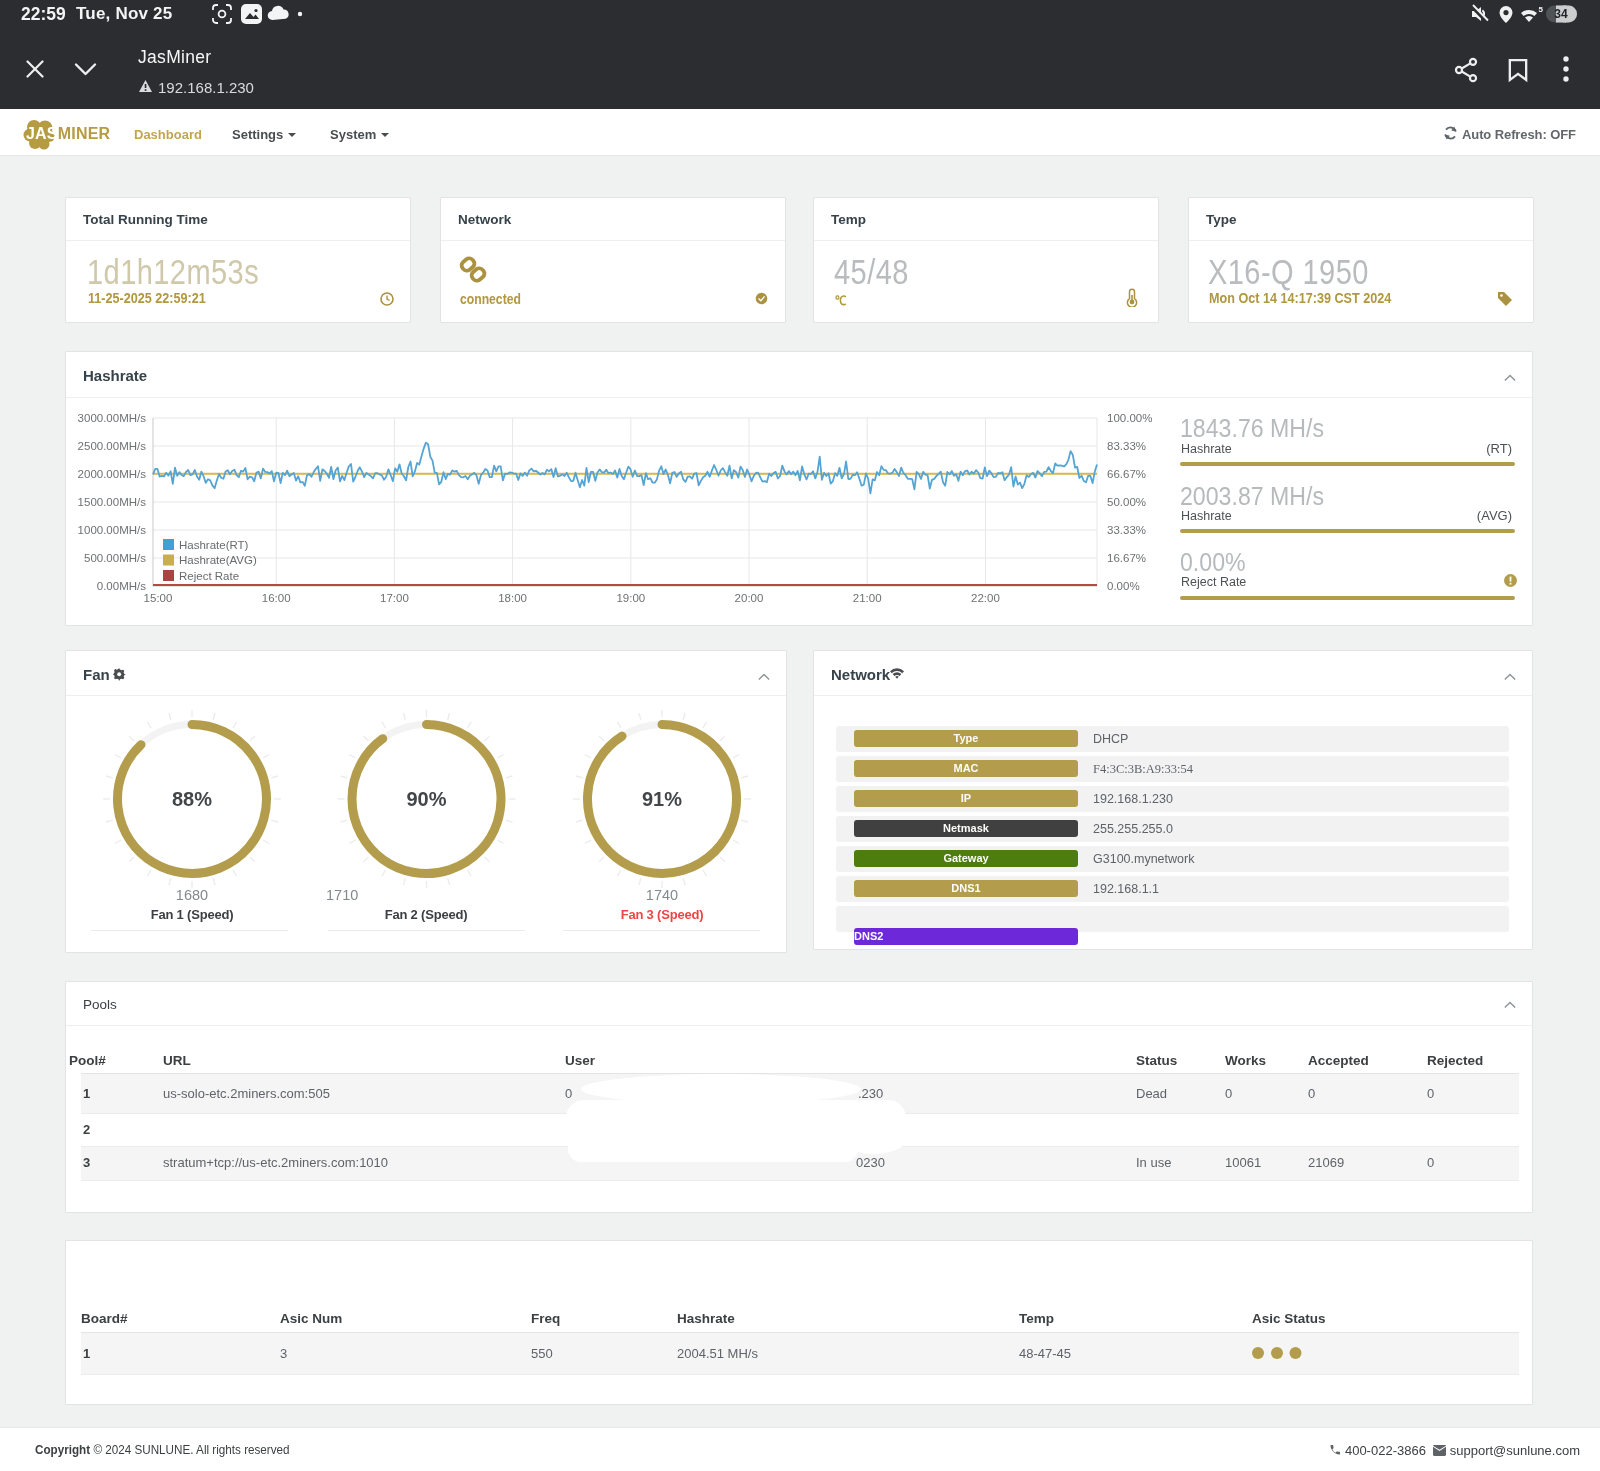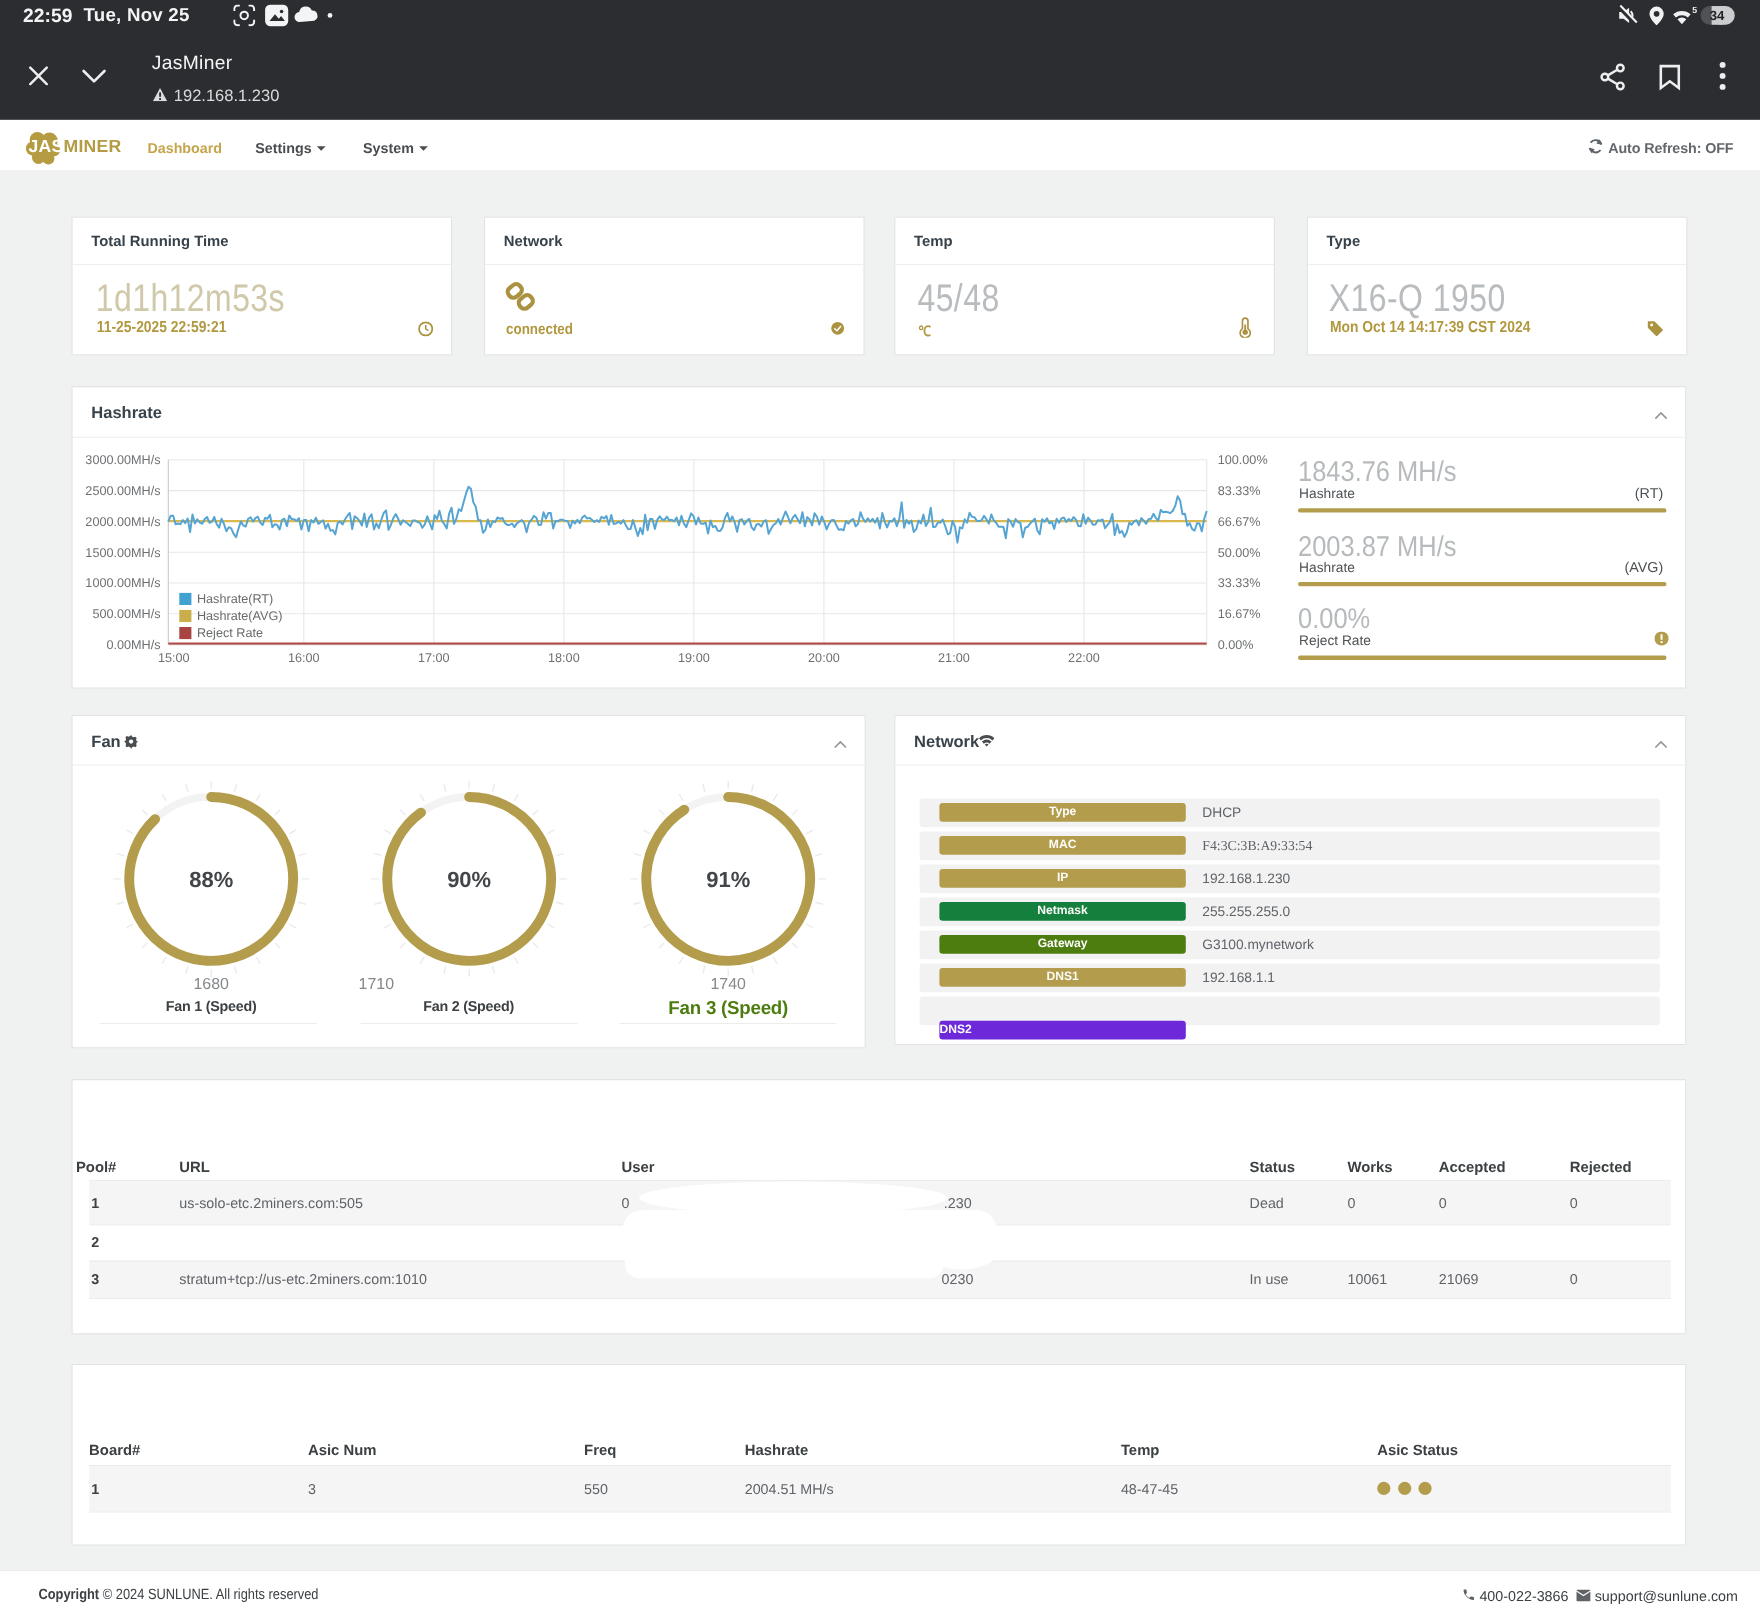--- a/index.html
+++ b/index.html
@@ -328,21 +328,21 @@
 <path d="M 556.08 85.10 A 74.5 74.5 0 0 1 596.00 73.50" fill="none" stroke="#f3f3f3" stroke-width="7"></path>
 <path d="M 596.00 73.50 A 74.5 74.5 0 1 1 556.08 85.10" fill="none" stroke="#b39d4c" stroke-width="9" stroke-linecap="round"></path>
 <text x="596" y="155" text-anchor="middle" font-size="20" font-weight="bold" fill="#424649">91%</text>
 </g>
 </svg>
 <div style="position:absolute;left:26px;top:236px;width:200px;text-align:center;font-size:14.5px;color:#85898c;">1680</div>
 <div style="position:absolute;left:260px;top:236px;width:200px;text-align:left;font-size:14.5px;color:#85898c;">1710</div>
 <div style="position:absolute;left:496px;top:236px;width:200px;text-align:center;font-size:14.5px;color:#85898c;">1740</div>
 <div style="position:absolute;left:26px;top:256px;width:200px;text-align:center;font-size:13px;font-weight:bold;color:#3c4043;letter-spacing:-0.2px;">Fan 1 (Speed)</div>
 <div style="position:absolute;left:260px;top:256px;width:200px;text-align:center;font-size:13px;font-weight:bold;color:#3c4043;letter-spacing:-0.2px;">Fan 2 (Speed)</div>
-<div style="position:absolute;left:496px;top:256px;width:200px;text-align:center;font-size:17px;font-weight:bold;color:#4d7c0f;letter-spacing:-0.2px;">Fan 3 (Speed)</div>
+<div style="position:absolute;left:496px;top:256px;width:200px;text-align:center;font-size:13px;font-weight:bold;color:#ef4444;letter-spacing:-0.2px;">Fan 3 (Speed)</div>
 <div style="position:absolute;left:25px;top:279px;width:197px;border-top:1px solid #ececec;"></div>
 <div style="position:absolute;left:262px;top:279px;width:197px;border-top:1px solid #ececec;"></div>
 <div style="position:absolute;left:497px;top:279px;width:197px;border-top:1px solid #ececec;"></div>
 </div>
 
 <div class="panel" style="left:813px;top:650px;width:720px;height:300px;">
 <div class="phead" style="height:45px;">
       <div class="ptitle">Network</div>
 <svg style="position:absolute;left:76px;top:17px;" width="14" height="11" viewBox="0 0 24 18">
   <path d="M0 5 a17 17 0 0 1 24 0 l-3 3.4 a12.5 12.5 0 0 0 -18 0 z M4.5 10 a12 12 0 0 1 15 0 l-3 3.4 a7.5 7.5 0 0 0 -9 0 z M9 14.5 a5 5 0 0 1 6 0 L12 18 z" fill="#4a4d50"></path>
@@ -354,35 +354,41 @@
 <div style="position:absolute;left:22px;top:75px;width:673px;height:26px;background:#f2f2f2;border-radius:3px;"></div>
 <div style="position:absolute;left:40px;top:79px;width:224px;height:17px;background:#b39d4c;border-radius:3px;text-align:center;font-size:11px;font-weight:bold;color:#fcfcfa;line-height:17px;">Type</div>
 <div style="position:absolute;left:279px;top:81px;font-size:12.5px;color:#5f6368;">DHCP</div>
 <div style="position:absolute;left:22px;top:105px;width:673px;height:26px;background:#f2f2f2;border-radius:3px;"></div>
 <div style="position:absolute;left:40px;top:109px;width:224px;height:17px;background:#b39d4c;border-radius:3px;text-align:center;font-size:11px;font-weight:bold;color:#fcfcfa;line-height:17px;">MAC</div>
 <div style="position:absolute;left:279px;top:111px;font-size:12.5px;color:#5f6368;font-family:Liberation Serif, serif;">F4:3C:3B:A9:33:54</div>
 <div style="position:absolute;left:22px;top:135px;width:673px;height:26px;background:#f2f2f2;border-radius:3px;"></div>
 <div style="position:absolute;left:40px;top:139px;width:224px;height:17px;background:#b39d4c;border-radius:3px;text-align:center;font-size:11px;font-weight:bold;color:#fcfcfa;line-height:17px;">IP</div>
 <div style="position:absolute;left:279px;top:141px;font-size:12.5px;color:#5f6368;">192.168.1.230</div>
 <div style="position:absolute;left:22px;top:165px;width:673px;height:26px;background:#f2f2f2;border-radius:3px;"></div>
-<div style="position:absolute;left:40px;top:169px;width:224px;height:17px;background:#15803d;border-radius:3px;text-align:center;font-size:11px;font-weight:bold;color:#fcfcfa;line-height:17px;">Netmask</div>
+<div style="position:absolute;left:40px;top:169px;width:224px;height:17px;background:#404040;border-radius:3px;text-align:center;font-size:11px;font-weight:bold;color:#fcfcfa;line-height:17px;">Netmask</div>
 <div style="position:absolute;left:279px;top:171px;font-size:12.5px;color:#5f6368;">255.255.255.0</div>
 <div style="position:absolute;left:22px;top:195px;width:673px;height:26px;background:#f2f2f2;border-radius:3px;"></div>
 <div style="position:absolute;left:40px;top:199px;width:224px;height:17px;background:#4d7c0f;border-radius:3px;text-align:center;font-size:11px;font-weight:bold;color:#fcfcfa;line-height:17px;">Gateway</div>
 <div style="position:absolute;left:279px;top:201px;font-size:12.5px;color:#5f6368;">G3100.mynetwork</div>
 <div style="position:absolute;left:22px;top:225px;width:673px;height:26px;background:#f2f2f2;border-radius:3px;"></div>
 <div style="position:absolute;left:40px;top:229px;width:224px;height:17px;background:#b39d4c;border-radius:3px;text-align:center;font-size:11px;font-weight:bold;color:#fcfcfa;line-height:17px;">DNS1</div>
 <div style="position:absolute;left:279px;top:231px;font-size:12.5px;color:#5f6368;">192.168.1.1</div>
 <div style="position:absolute;left:22px;top:255px;width:673px;height:26px;background:#f2f2f2;border-radius:3px;"></div>
 <div style="position:absolute;left:40px;top:277px;width:224px;height:17px;background:#6d28d9;border-radius:3px;text-align:left;font-size:11px;font-weight:bold;color:#fcfcfa;line-height:17px;">DNS2</div>
 <div style="position:absolute;left:279px;top:261px;font-size:12.5px;color:#5f6368;"></div>
 
 </div>
 
 <div class="panel" style="left:65px;top:981px;width:1468px;height:232px;">
+<div class="phead" style="height:44px;">
+      <div class="ptitle" style="top:15px;font-weight:normal;color:#3c4043;font-size:13.5px;">Pools</div>
+<svg class="chev" style="right:16px;top:19px;" viewBox="0 0 14 8">
+        <path d="M1 7 L7 1 L13 7" stroke="#8f959a" stroke-width="1.7" fill="none"></path>
+      </svg>
+    </div>
 <div class="hcell" style="left:3px;top:71px;">Pool#</div>
 <div class="hcell" style="left:97px;top:71px;">URL</div>
 <div class="hcell" style="left:499px;top:71px;">User</div>
 <div class="hcell" style="left:1070px;top:71px;">Status</div>
 <div class="hcell" style="left:1159px;top:71px;">Works</div>
 <div class="hcell" style="left:1242px;top:71px;">Accepted</div>
 <div class="hcell" style="left:1361px;top:71px;">Rejected</div>
 <div style="position:absolute;left:15px;top:91px;width:1438px;border-top:1px solid #e4e4e4;"></div>
 <div style="position:absolute;left:15px;top:92px;width:1438px;height:39px;background:#f5f5f5;"></div>
 <div style="position:absolute;left:15px;top:164px;width:1438px;height:34px;background:#f5f5f5;"></div>

